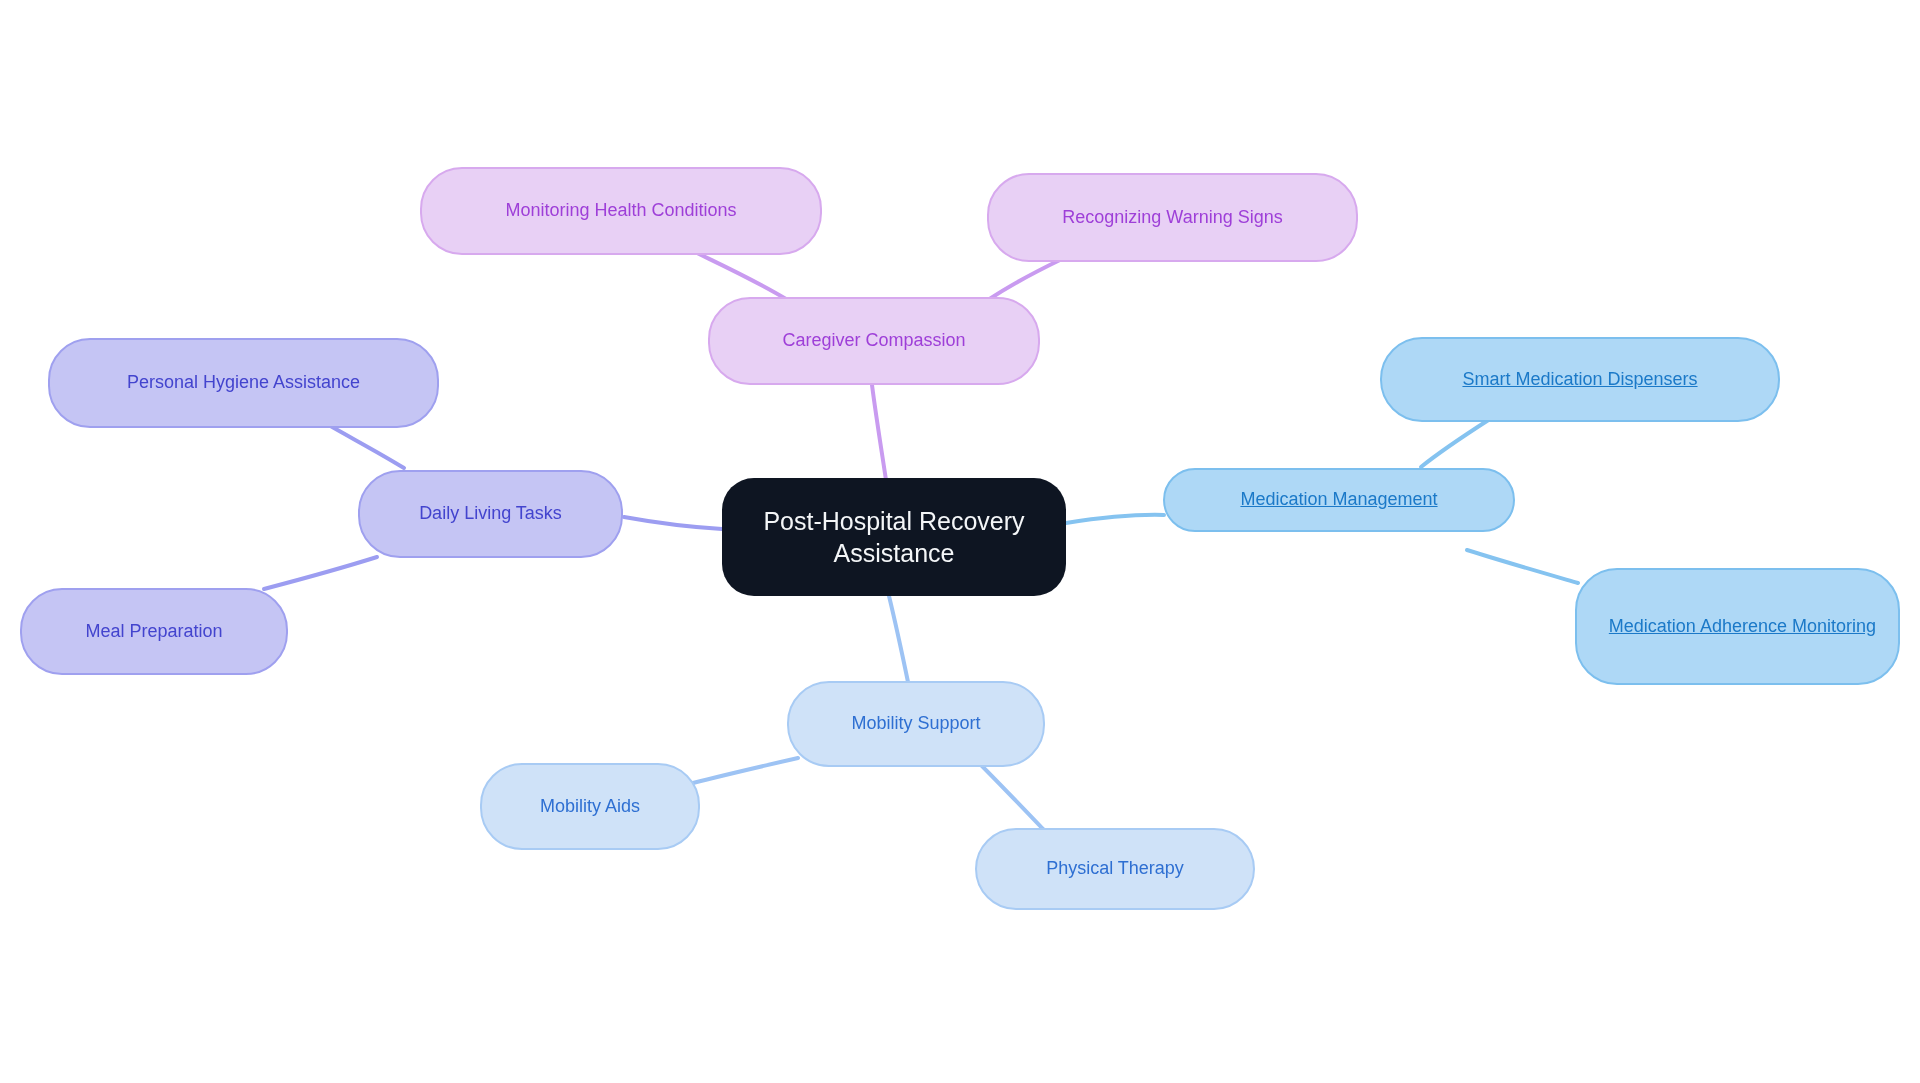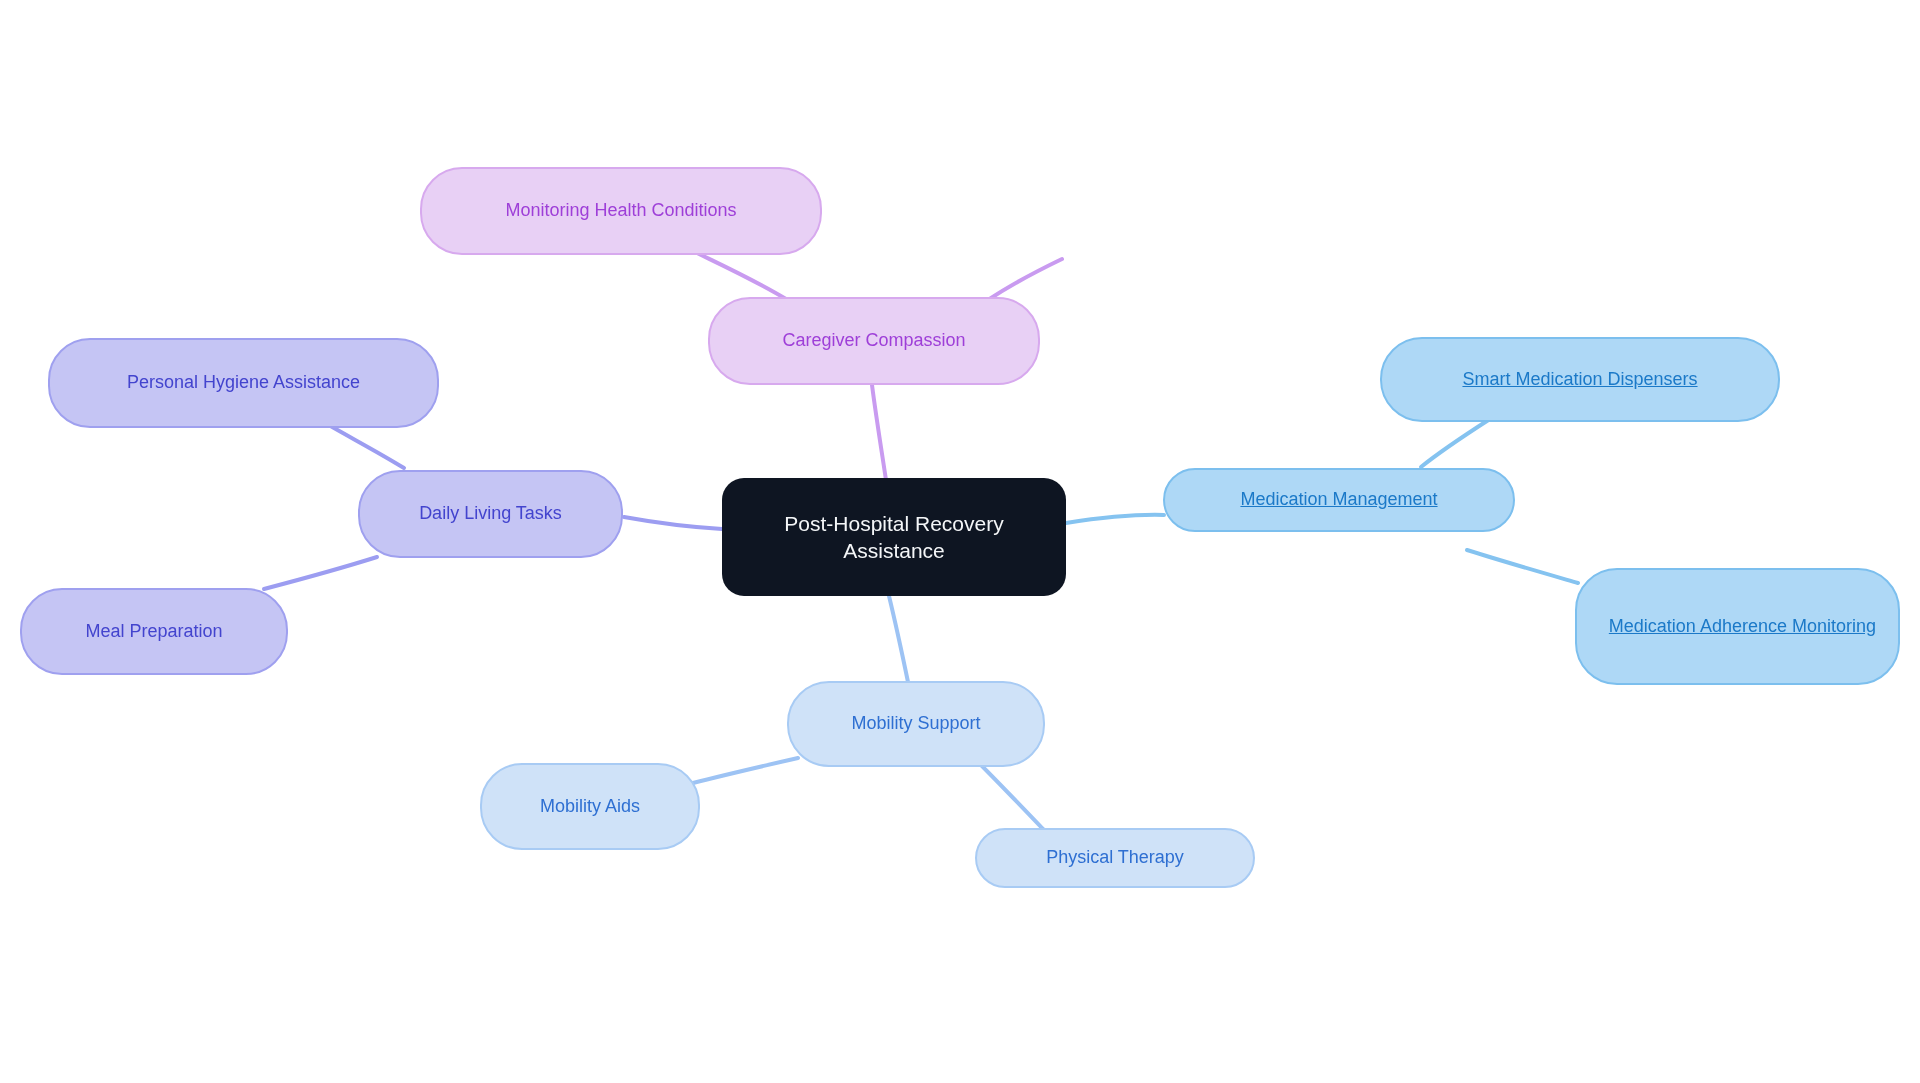--- a/index.html
+++ b/index.html
@@ -41,35 +41,35 @@
   .node.b0 { background: var(--b0-fill); border: 2px solid var(--b0-border); color: var(--b0-text); }
   .node.b1 { background: var(--b1-fill); border: 2px solid var(--b1-border); color: var(--b1-text); text-decoration: underline; }
   .node.b2 { background: var(--b2-fill); border: 2px solid var(--b2-border); color: var(--b2-text); }
   .node.b3 { background: var(--b3-fill); border: 2px solid var(--b3-border); color: var(--b3-text); }
 
   #node-central {
     left: 722px; top: 478px; width: 344px; height: 118px;
     background: var(--center-fill);
     color: var(--center-text);
     border: none;
-    border-radius: 22px;
-    font-size: 21px;
+    border-radius: 32px;
+    font-size: 25px;
   }
   #node-caregiver      { left: 708px;  top: 297px; width: 332px; height: 88px;  }
   #node-monitoring     { left: 420px;  top: 167px; width: 402px; height: 88px;  }
   #node-recognizing    { left: 987px;  top: 173px; width: 371px; height: 89px;  }
   #node-medication     { left: 1163px; top: 468px; width: 352px; height: 64px;  }
   #node-smart          { left: 1380px; top: 337px; width: 400px; height: 85px;  }
   #node-adherence      { left: 1575px; top: 568px; width: 325px; height: 117px; justify-content: flex-end; }
   #node-daily          { left: 358px;  top: 470px; width: 265px; height: 88px;  }
   #node-personal       { left: 48px;   top: 338px; width: 391px; height: 90px;  }
   #node-meal           { left: 20px;   top: 588px; width: 268px; height: 87px;  }
   #node-mobility       { left: 787px;  top: 681px; width: 258px; height: 86px;  }
   #node-aids           { left: 480px;  top: 763px; width: 220px; height: 87px;  }
-  #node-physical       { left: 975px;  top: 828px; width: 280px; height: 60px;  }
+  #node-physical       { left: 975px;  top: 828px; width: 280px; height: 82px;  }
 </style>
 </head>
 <body>
 
 <div id="canvas">
 
   <svg id="edges" viewBox="0 0 1920 1083" xmlns="http://www.w3.org/2000/svg">
     <path class="edge b0" d="M 872 385 C 876 416, 881 447, 886 480"></path>
     <path class="edge b0" d="M 697 253 C 728 268, 756 281, 786 299"></path>
     <path class="edge b0" d="M 1062 259 C 1035 272, 1012 284, 988 300"></path>
@@ -86,20 +86,23 @@
 
   <div class="node" id="node-central">
     <span>Post-Hospital Recovery Assistance</span>
   </div>
 
   <div class="node b0" id="node-caregiver">
     <span>Caregiver Compassion</span>
   </div>
   <div class="node b0" id="node-monitoring">
     <span>Monitoring Health Conditions</span>
+  </div>
+  <div class="node b0" id="node-recognizing">
+    <span>Recognizing Warning Signs</span>
   </div>
 
   <div class="node b1" id="node-medication">
     <span>Medication Management</span>
   </div>
   <div class="node b1" id="node-smart">
     <span>Smart Medication Dispensers</span>
   </div>
   <div class="node b1" id="node-adherence">
     <span>Medication Adherence Monitoring</span>

